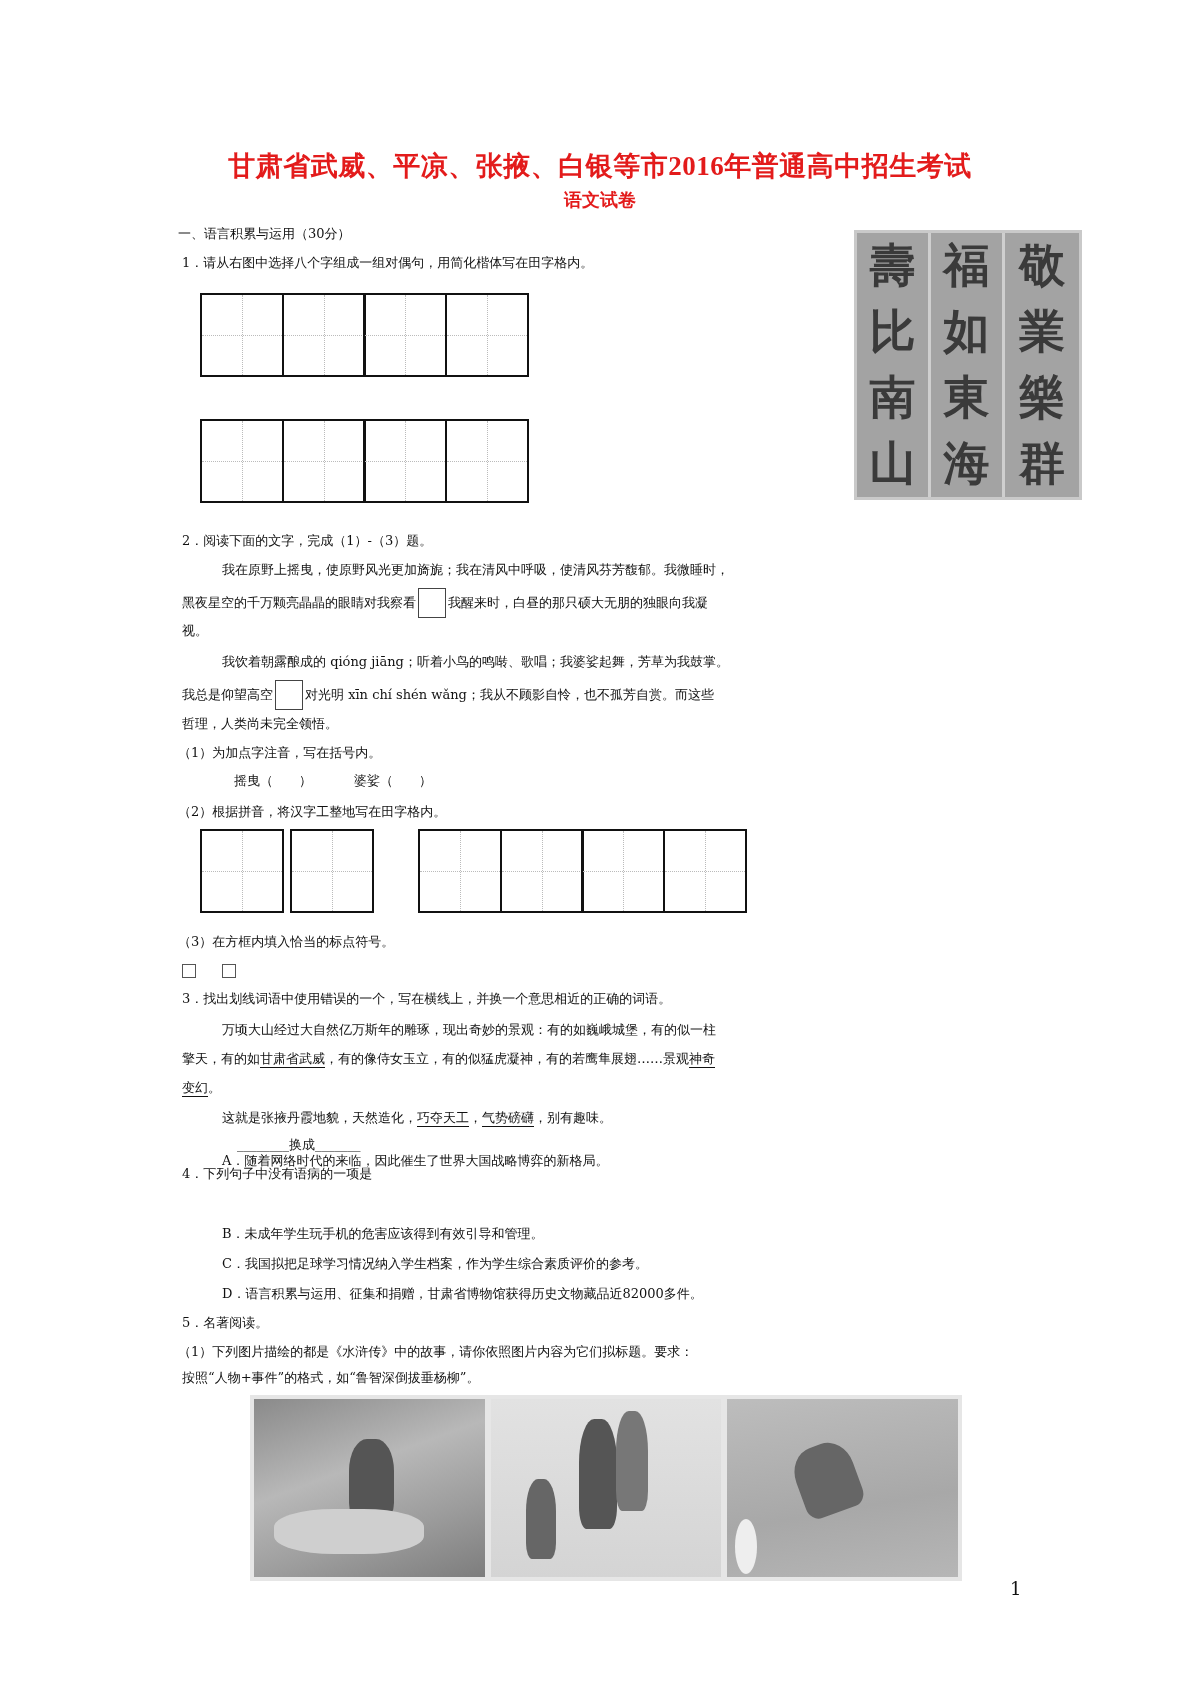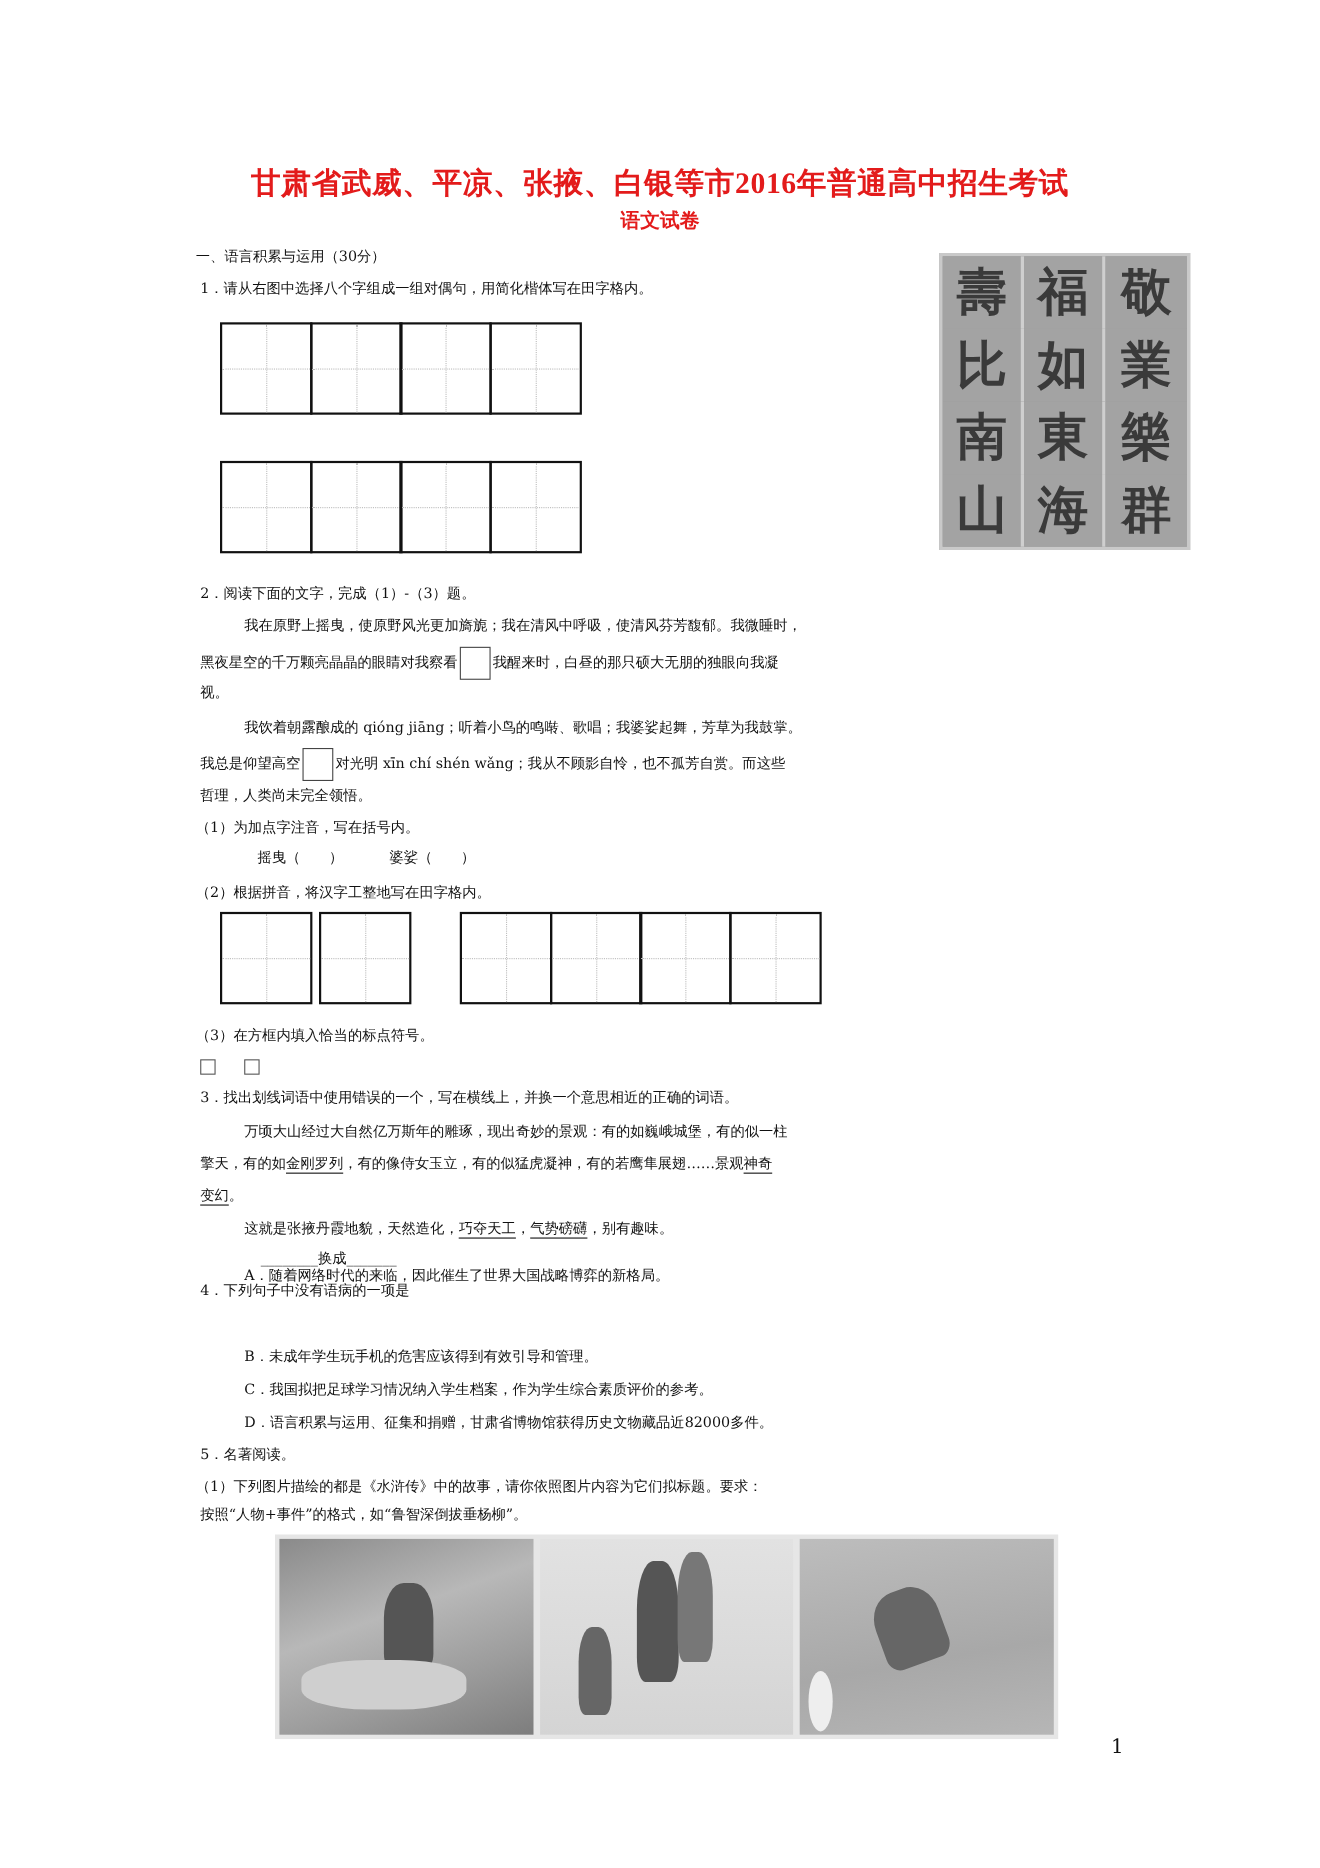--- a/index.html
+++ b/index.html
@@ -112,21 +112,21 @@
 
 <div class="abs line sub" style="top:928px;">（3）在方框内填入恰当的标点符号。</div>
 <div class="abs line" style="top:956px; left:182px;">
   <span class="sqbox"></span>
   <span class="sqbox" style="margin-left:22px;"></span>
 </div>
 
 <div class="abs line" style="top:985px;">3．找出划线词语中使用错误的一个，写在横线上，并换一个意思相近的正确的词语。</div>
 <div class="abs line indent" style="top:1016px;">万顷大山经过大自然亿万斯年的雕琢，现出奇妙的景观：有的如巍峨城堡，有的似一柱</div>
 <div class="abs line" style="top:1045px;">
-  <span>擎天，有的如</span><span class="u">金刚罗列</span><span>，有的像侍女玉立，有的似猛虎凝神，有的若鹰隼展翅……景观</span><span class="u">神奇</span>
+  <span>擎天，有的如</span><span class="u">甘肃省武威</span><span>，有的像侍女玉立，有的似猛虎凝神，有的若鹰隼展翅……景观</span><span class="u">神奇</span>
 </div>
 <div class="abs line" style="top:1074px;">
   <span class="u">变幻</span><span>。</span>
 </div>
 <div class="abs line indent" style="top:1104px;">
   <span>这就是张掖丹霞地貌，天然造化，</span><span class="u">巧夺天工</span><span>，</span><span class="u">气势磅礴</span><span>，别有趣味。</span>
 </div>
 <div class="abs line" style="top:1131px; left:222px;margin-left:15px;">________换成_______</div>
 
 <div class="abs line" style="top:1160px;">4．下列句子中没有语病的一项是</div>

